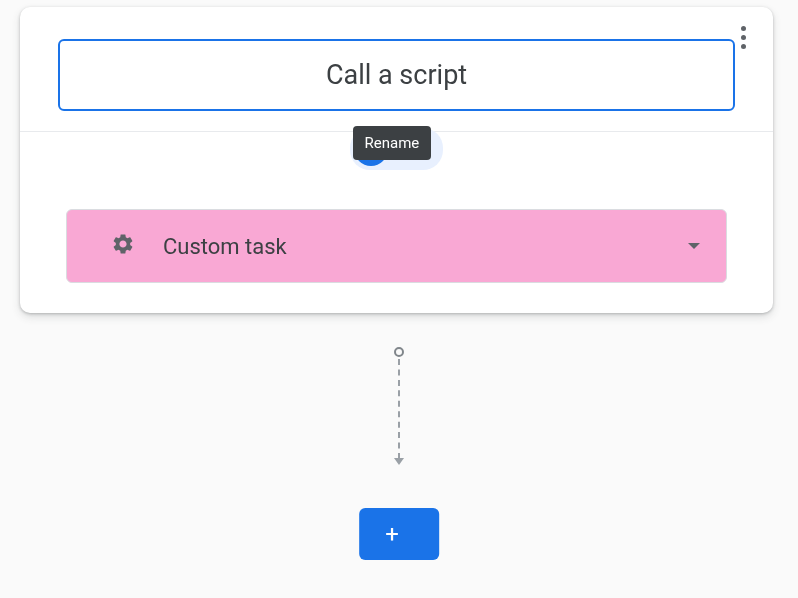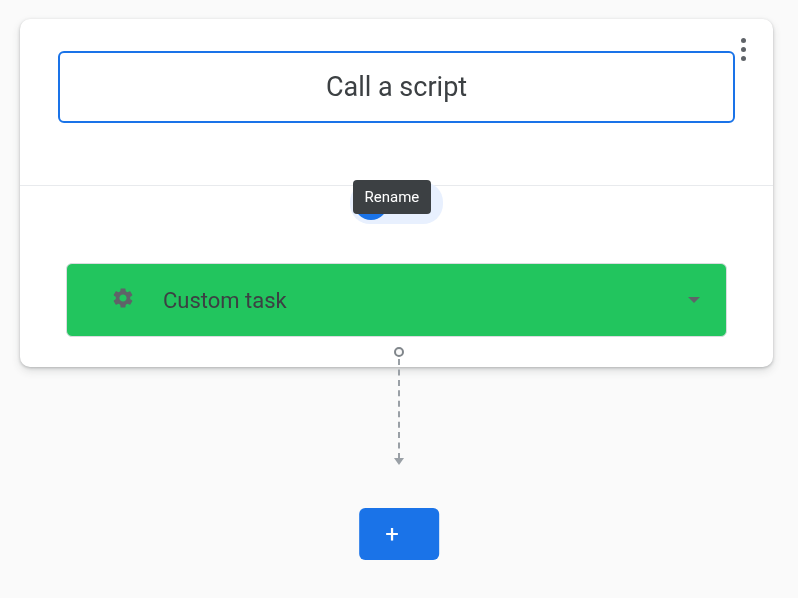--- a/index.html
+++ b/index.html
@@ -10,21 +10,21 @@
     body {
       font-family: 'Google Sans', Roboto, Arial, sans-serif;
       background: #fafafa;
       width: 798px;
       height: 598px;
       position: relative;
       overflow: hidden;
     }
     .card {
       position: absolute;
-      top: 19px;
+      top: 7px;
       left: 20px;
       width: 753px;
       background: #fff;
       border-radius: 10px;
       box-shadow: 0 1px 3px rgba(60,64,67,0.3), 0 4px 8px rgba(60,64,67,0.15);
       padding-bottom: 30px;
     }
     .card-header {
       position: relative;
       padding: 32px 38px 20px 38px;
@@ -61,21 +61,20 @@
       caret-color: #3c4043;
     }
     .pill-area {
       display: flex;
       justify-content: center;
       border-top: 1px solid #e8eaed;
       padding-top: 0;
       position: relative;
       height: 60px;
       align-items: flex-start;
-      margin-top: 42px;
     }
     .pill {
       position: relative;
       top: -4px;
       background: #e8f0fe;
       border-radius: 20px;
       display: flex;
       align-items: center;
       padding: 4px 14px 4px 4px;
       color: #1a73e8;
@@ -121,21 +120,21 @@
       font-size: 15px;
       z-index: 10;
       font-weight: 400;
     }
     .task-select-wrap {
       padding: 0 46px;
       margin-top: 18px;
     }
     .task-select {
       width: 100%;
-      background: #22c55e;
+      background: #f9a8d4;
       border: 1px solid #dadce0;
       border-radius: 6px;
       display: flex;
       align-items: center;
       padding: 22px 20px 22px 44px;
       cursor: pointer;
       position: relative;
     }
     .gear-icon svg {
       width: 24px;

